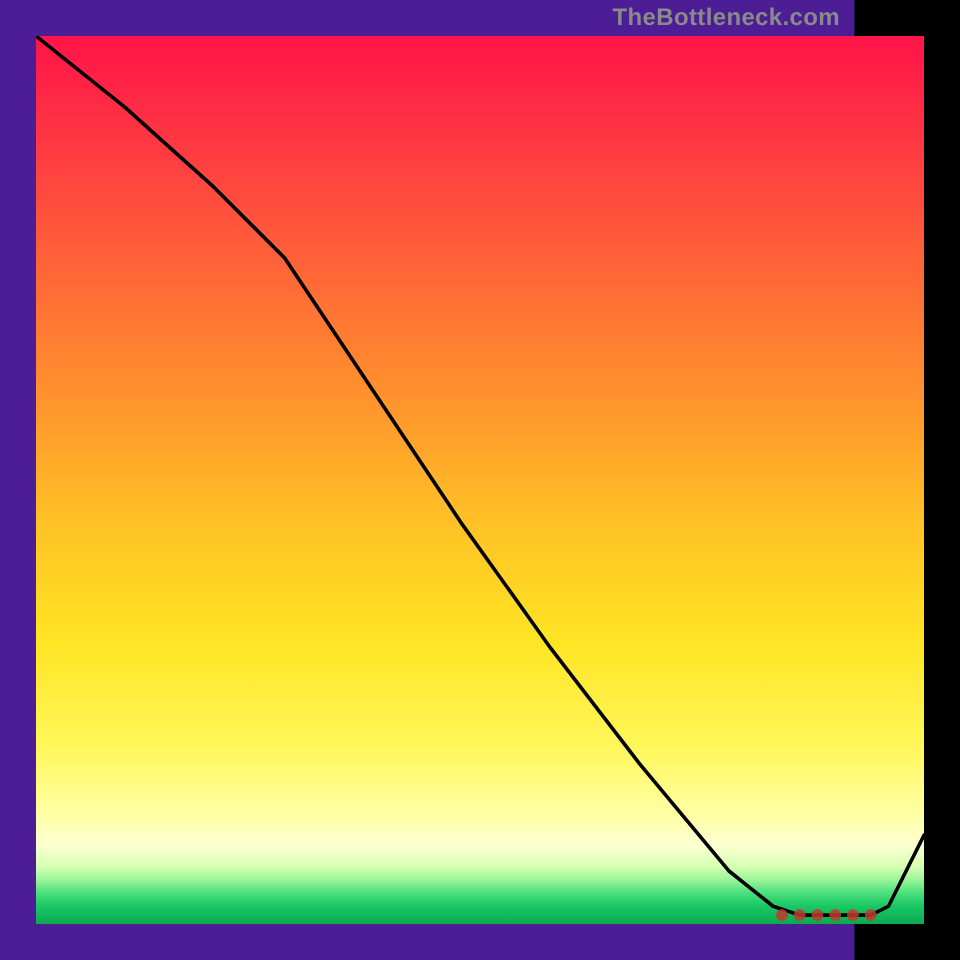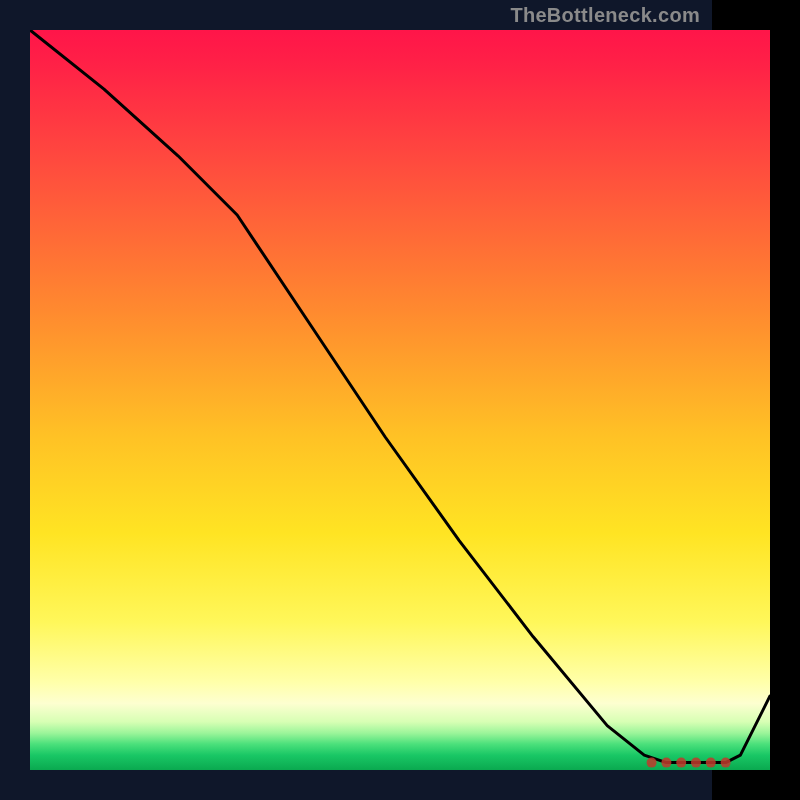--- a/index.html
+++ b/index.html
@@ -10,21 +10,21 @@
     background: #000;
     overflow: hidden;
     font-family: Arial, Helvetica, sans-serif;
   }
   .frame {
     position: absolute;
     left: 0;
     top: 0;
     width: 712px;
     height: 800px;
-    background: #0f172a;
+    background: #4c1d95;
   }
   .watermark {
     position: absolute;
     top: 4px;
     right: 12px;
     color: #8a8a8a;
     font-size: 20px;
     font-weight: 600;
     letter-spacing: 0.3px;
     z-index: 10;

